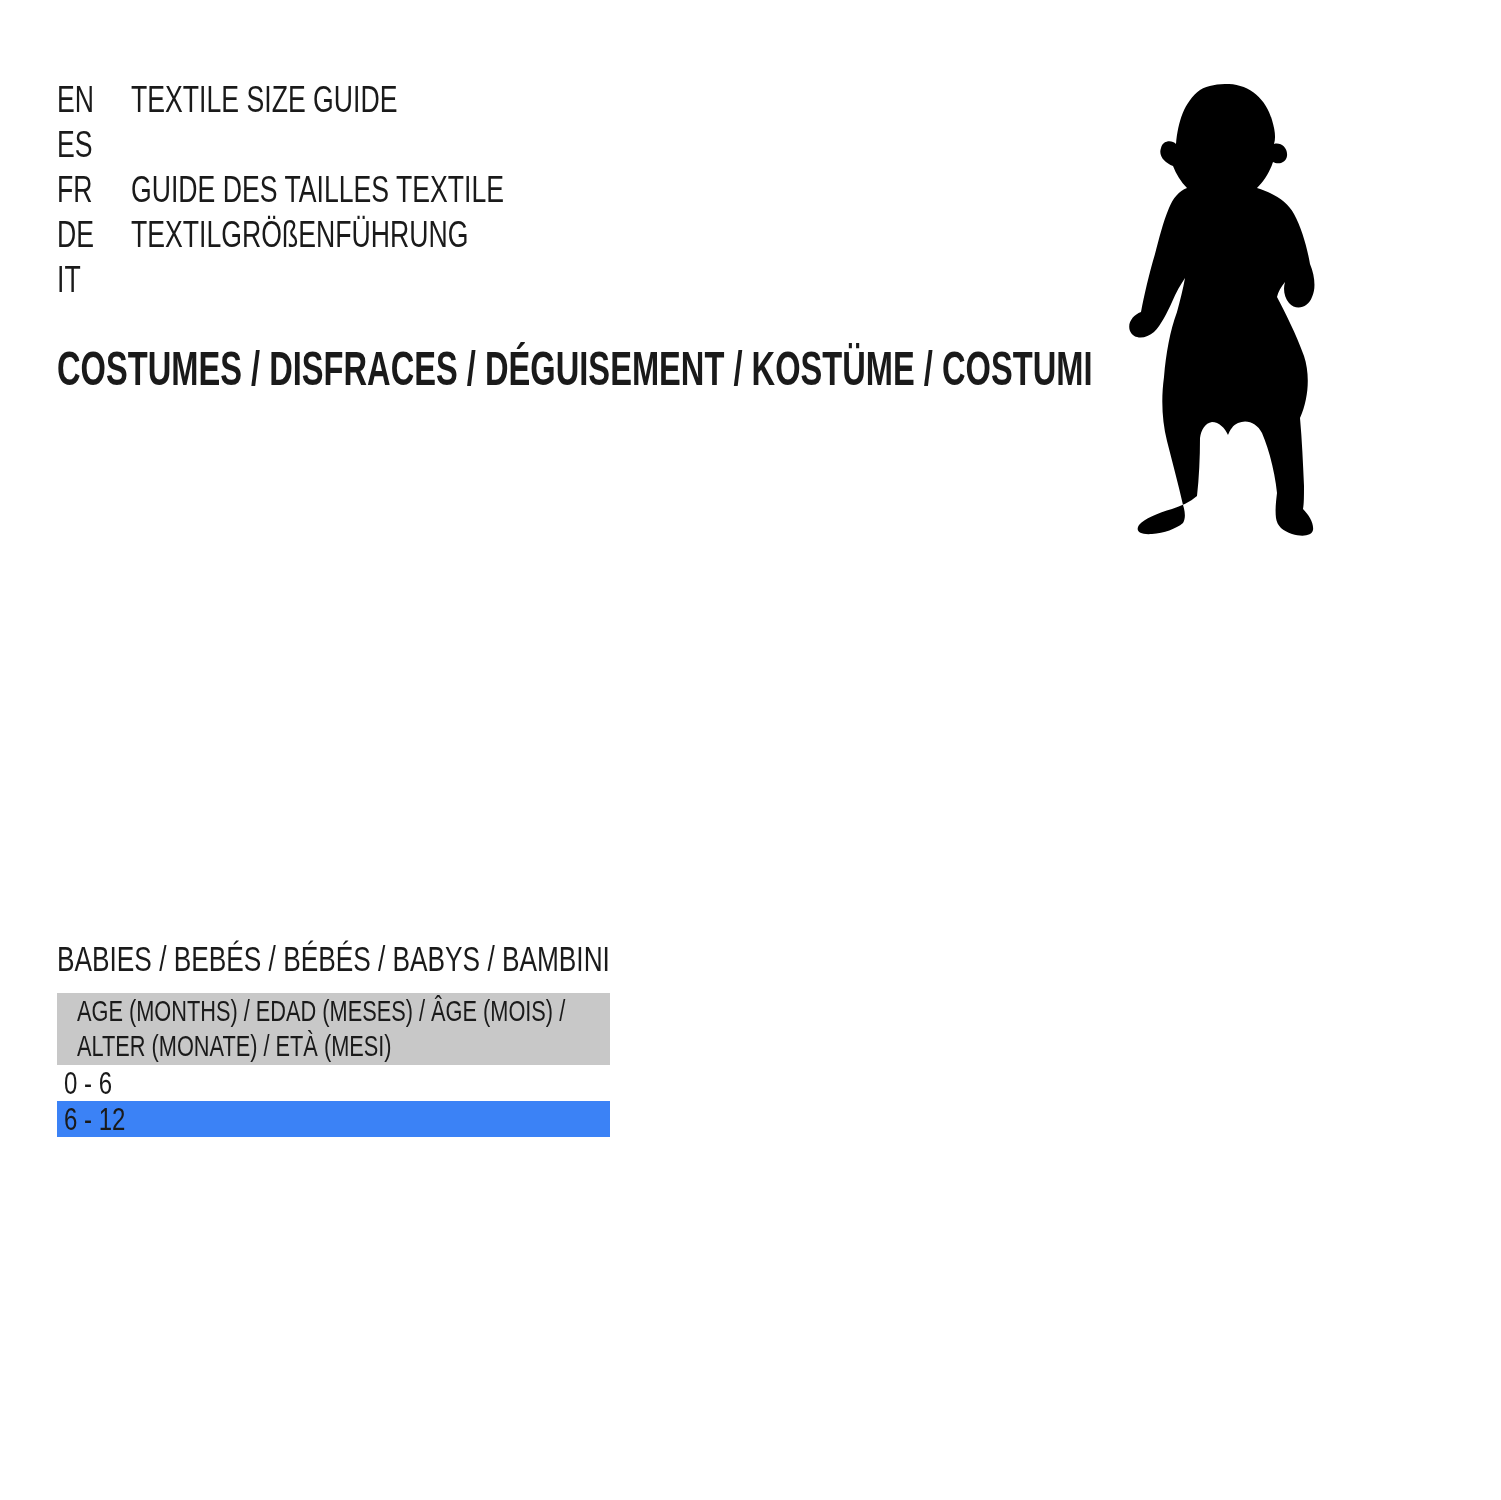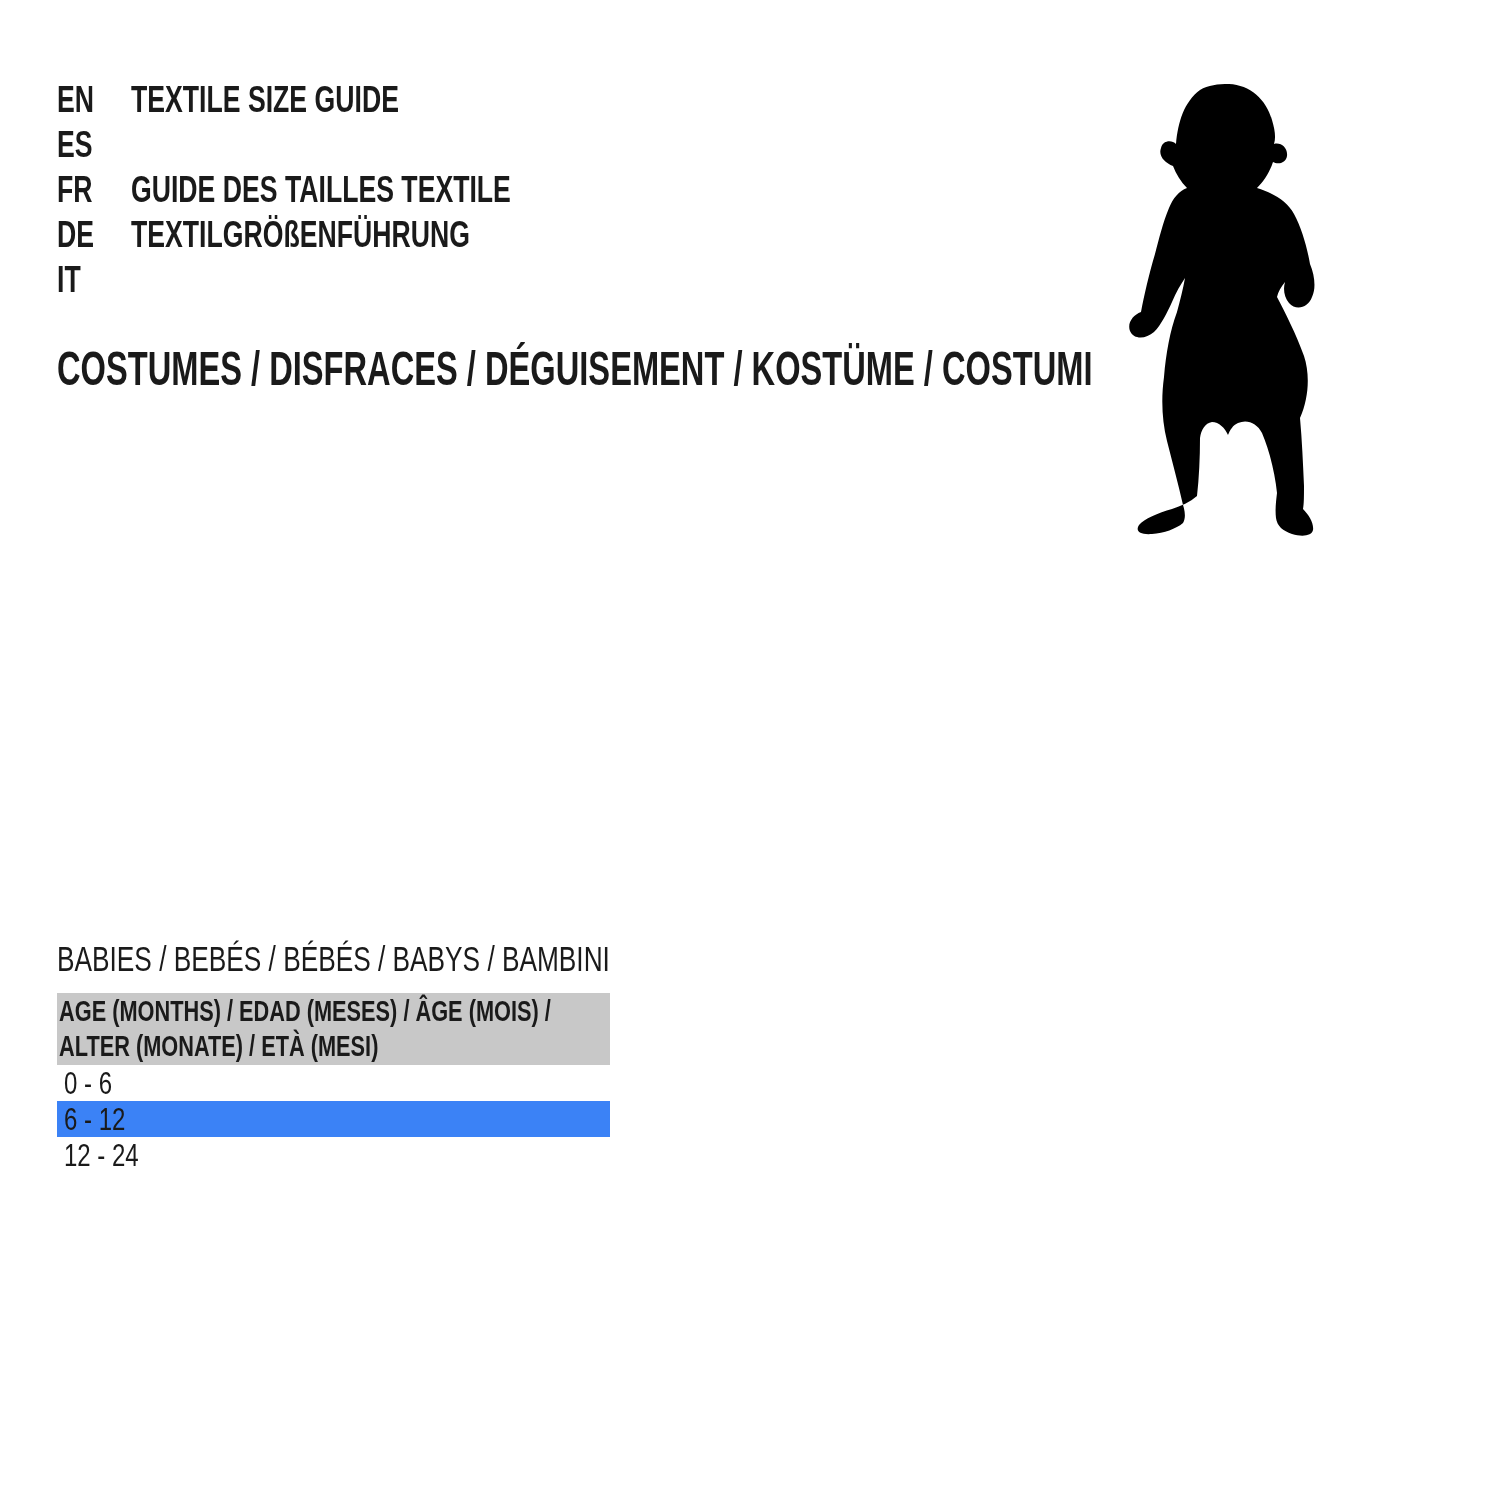--- a/index.html
+++ b/index.html
@@ -28,21 +28,21 @@
   
   .lang-list {
     position: absolute;
     left: 57px;
     top: 77px;
   }
   .lang-row {
     display: flex;
     font-size: 37px;
     line-height: 45px;
-    font-weight: 700;
+    font-weight: 400;
   }
   .lang-code { width: 74px; flex: 0 0 74px; }
   .lang-label { flex: 1 1 auto; }
 
   
   .category-line {
     position: absolute;
     left: 57px;
     top: 349px;
     font-size: 48px;
@@ -72,24 +72,24 @@
 
   .size-table {
     position: absolute;
     left: 57px;
     top: 993px;
     width: 553px;
     border-collapse: collapse;
   }
   .size-table .thead {
     background: #c8c8c8;
-    padding: 1px 8px 1px 2px;
+    padding: 1px 8px 1px 20px;
     font-size: 29px;
     line-height: 35px;
-    font-weight: 700;
+    font-weight: 400;
   }
   .size-table .thead .hline { display: block; }
   .size-table .trow {
     height: 36px;
     line-height: 36px;
     font-size: 32px;
     padding-left: 7px;
     font-weight: 400;
   }
   .size-table .trow.alt { background: #3b82f6; }
@@ -182,16 +182,13 @@
   <div class="thead">
     <span class="hline"><span class="cond cond-75">AGE (MONTHS) / EDAD (MESES) / ÂGE (MOIS) /</span></span>
     <span class="hline"><span class="cond cond-75">ALTER (MONATE) / ETÀ (MESI)</span></span>
   </div>
   <div class="trow">
     <span class="cond cond-75">0 - 6</span>
   </div>
   <div class="trow alt">
     <span class="cond cond-75">6 - 12</span>
   </div>
-  <div class="trow">
-    <span class="cond cond-75">12 - 24</span>
-  </div>
 </div>
 
 </body></html>

